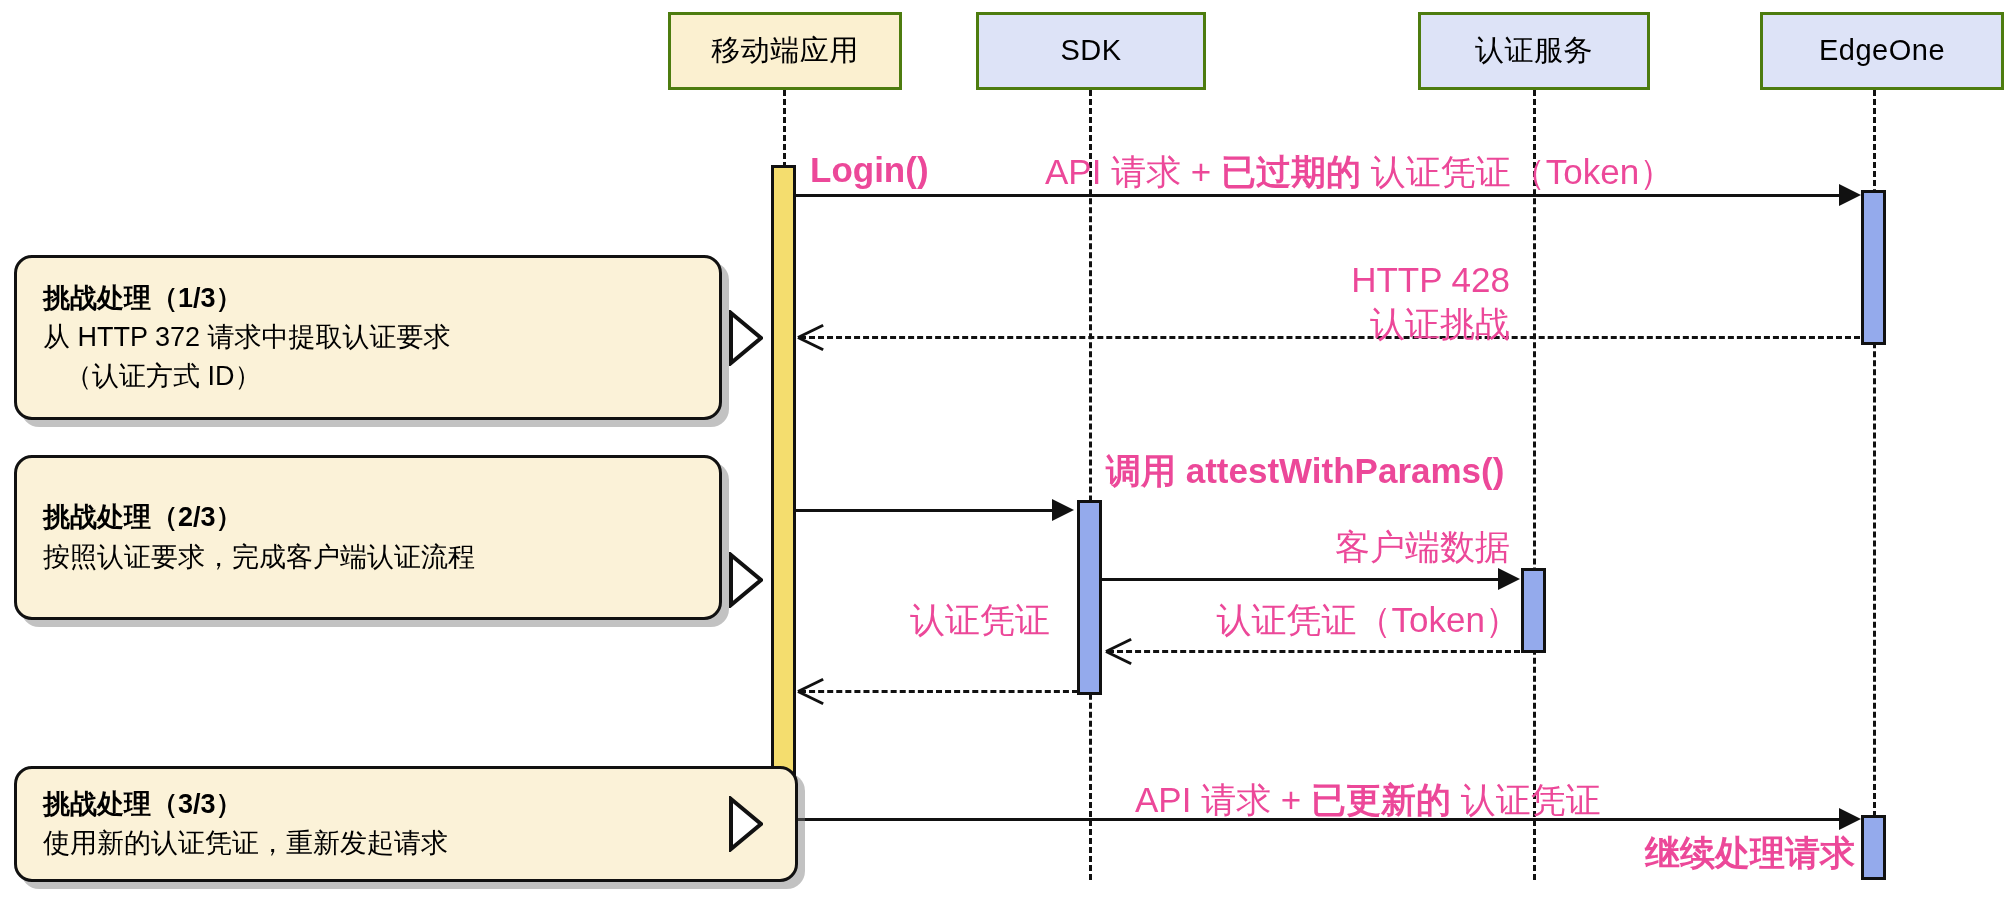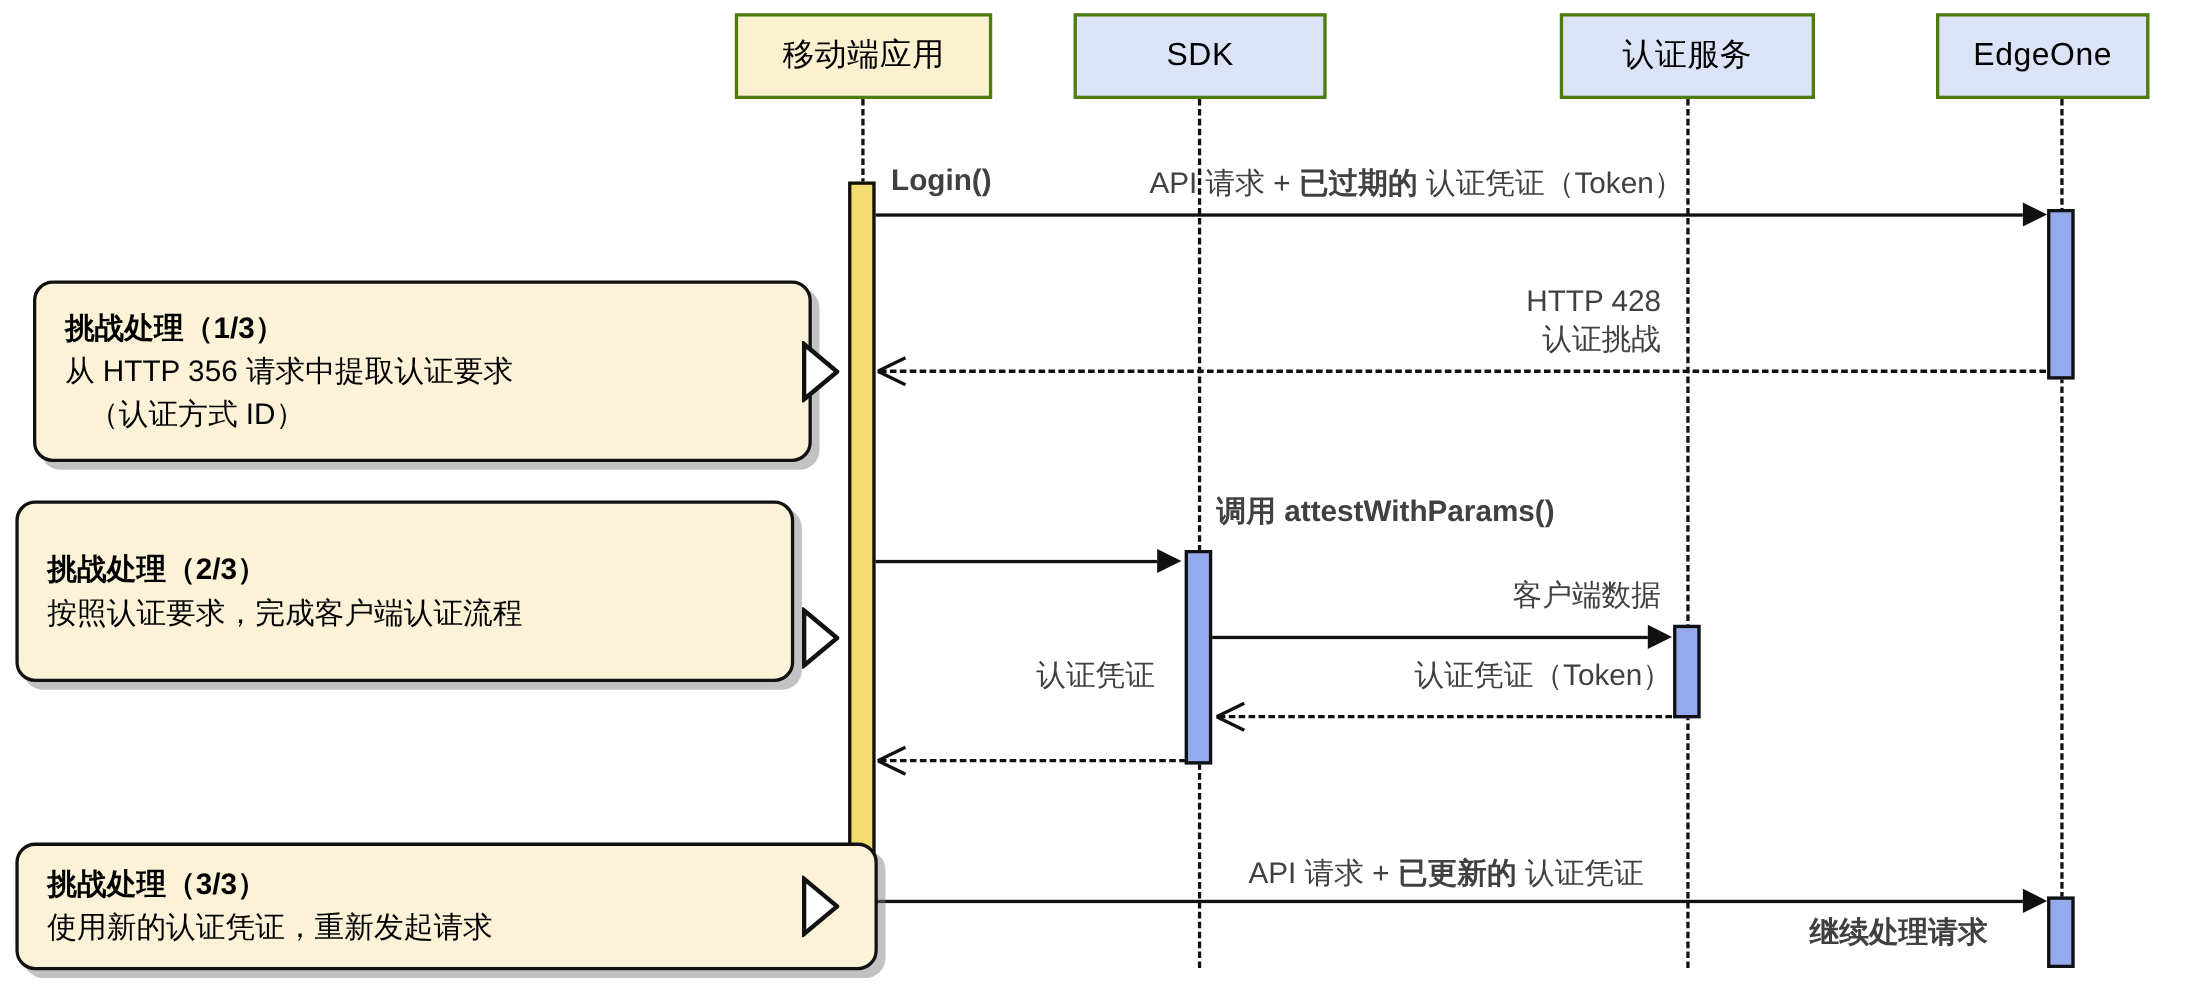--- a/index.html
+++ b/index.html
@@ -84,24 +84,24 @@
     height: 0;
     border-top: 3px solid #111111;
     transform-origin: left center;
   }
   .arrow-open-left::before { transform: rotate(-26deg); }
   .arrow-open-left::after  { transform: rotate(26deg); }
 
   
   .msg-label {
     position: absolute;
-    font-size: 27px;
+    font-size: 35px;
     line-height: 1.25;
     white-space: nowrap;
-    color: #404040;
+    color: #ec4899;
   }
   .msg-label.centered { text-align: right; }
   .msg-label b { font-weight: bold; }
 
   
   .note {
     position: absolute;
     box-sizing: border-box;
     background: #fbf2d8;
     border: 3px solid #111111;
@@ -143,21 +143,21 @@
   </div>
 
   <div class="participant blue" style="left:976px; top:12px; width:230px; height:78px;">
     <span>SDK</span>
   </div>
 
   <div class="participant blue" style="left:1418px; top:12px; width:232px; height:78px;">
     <span>认证服务</span>
   </div>
 
-  <div class="participant blue" style="left:1760px; top:12px; width:194px; height:78px;">
+  <div class="participant blue" style="left:1760px; top:12px; width:244px; height:78px;">
     <span>EdgeOne</span>
   </div>
 
   <div class="lifeline" style="left:783px;  top:90px; height:790px;"></div>
   <div class="lifeline" style="left:1089px; top:90px; height:790px;"></div>
   <div class="lifeline" style="left:1533px; top:90px; height:790px;"></div>
   <div class="lifeline" style="left:1873px; top:90px; height:790px;"></div>
 
   <div class="activation yellow" style="left:771px;  top:165px; width:25px; height:695px;"></div>
   <div class="activation blue" style="left:1077px; top:500px; width:25px; height:195px;"></div>
@@ -208,23 +208,23 @@
   <div class="msg-line" style="left:796px; top:818px; width:1043px;"></div>
   <div class="arrow-solid-right" style="left:1839px; top:808px;"></div>
   <div class="msg-label" style="left:1135px; top:778px;">
     <span>API 请求 + </span><b>已更新的</b><span> 认证凭证</span>
   </div>
 
   <div class="msg-label" style="left:1645px; top:831px; font-weight:bold;">
     <span>继续处理请求</span>
   </div>
 
-  <div class="note" style="left:30px; top:255px; width:708px; height:165px;">
+  <div class="note" style="left:14px; top:255px; width:708px; height:165px;">
     <div class="note-title">挑战处理（1/3）</div>
-    <div class="note-line">从 HTTP 356 请求中提取认证要求</div>
+    <div class="note-line">从 HTTP 372 请求中提取认证要求</div>
     <div class="note-line indent">（认证方式 ID）</div>
   </div>
   <div class="note-pointer" style="left:729px; top:310px;">
     <svg width="34" height="56" viewBox="0 0 34 56">
       <polygon points="2,3 32,28 2,53" fill="#ffffff" stroke="#111111" stroke-width="4" stroke-linejoin="miter"></polygon>
     </svg>
   </div>
 
   <div class="note" style="left:14px; top:455px; width:708px; height:165px;">
     <div class="note-title">挑战处理（2/3）</div>

